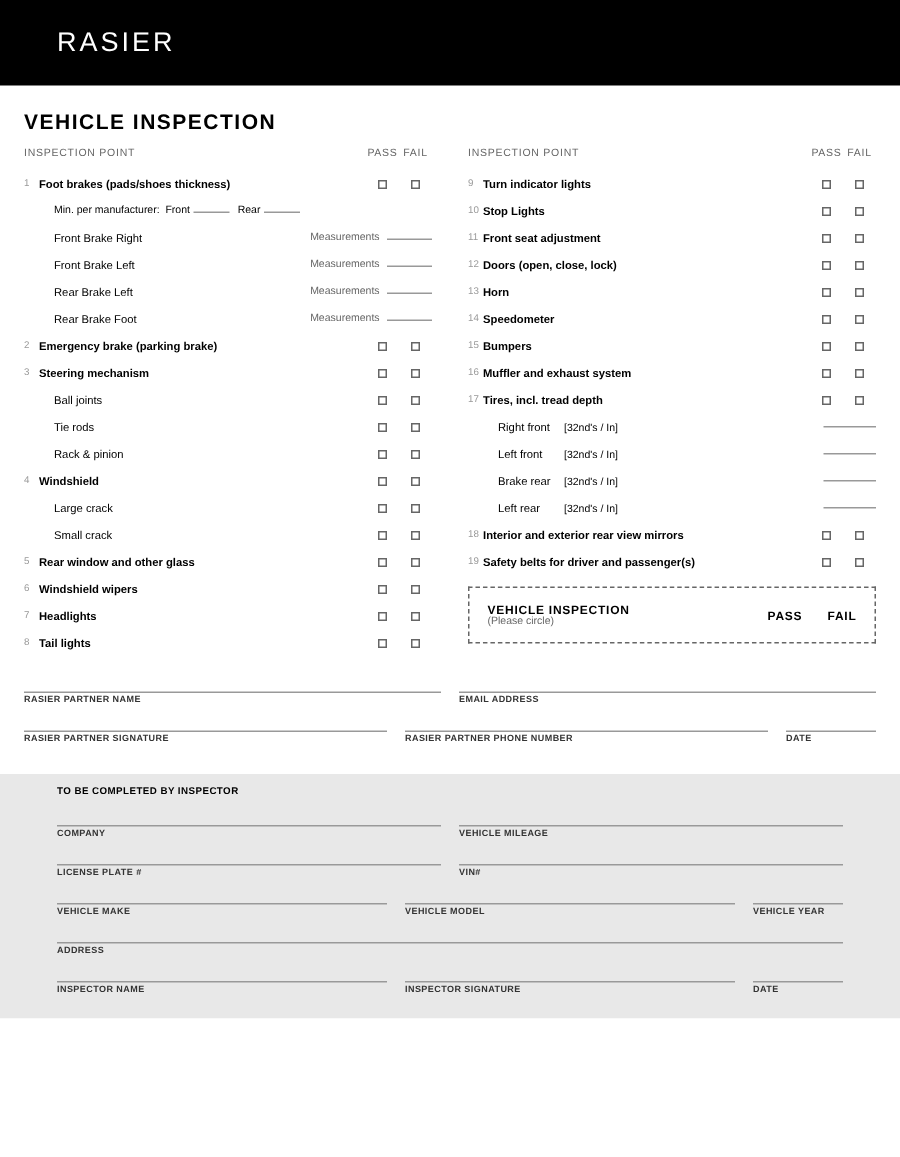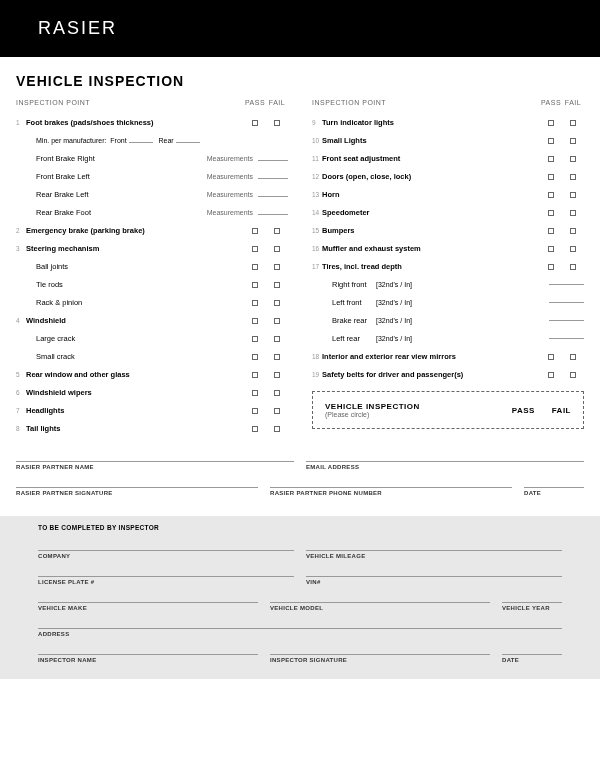--- a/index.html
+++ b/index.html
@@ -223,21 +223,21 @@
             <span class="lbl bold">Turn indicator lights</span>
             <span class="cb">
               <span class="box"></span>
             </span>
             <span class="cb">
               <span class="box"></span>
             </span>
           </div>
           <div class="row">
             <span class="num">10</span>
-            <span class="lbl bold">Small Lights</span>
+            <span class="lbl bold">Stop Lights</span>
             <span class="cb">
               <span class="box"></span>
             </span>
             <span class="cb">
               <span class="box"></span>
             </span>
           </div>
           <div class="row">
             <span class="num">11</span>
             <span class="lbl bold">Front seat adjustment</span>

